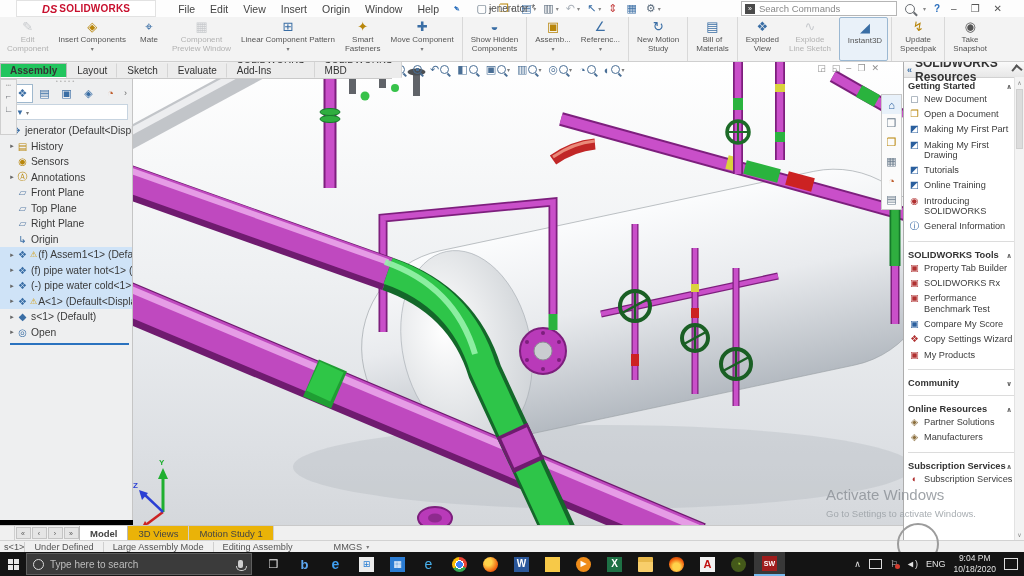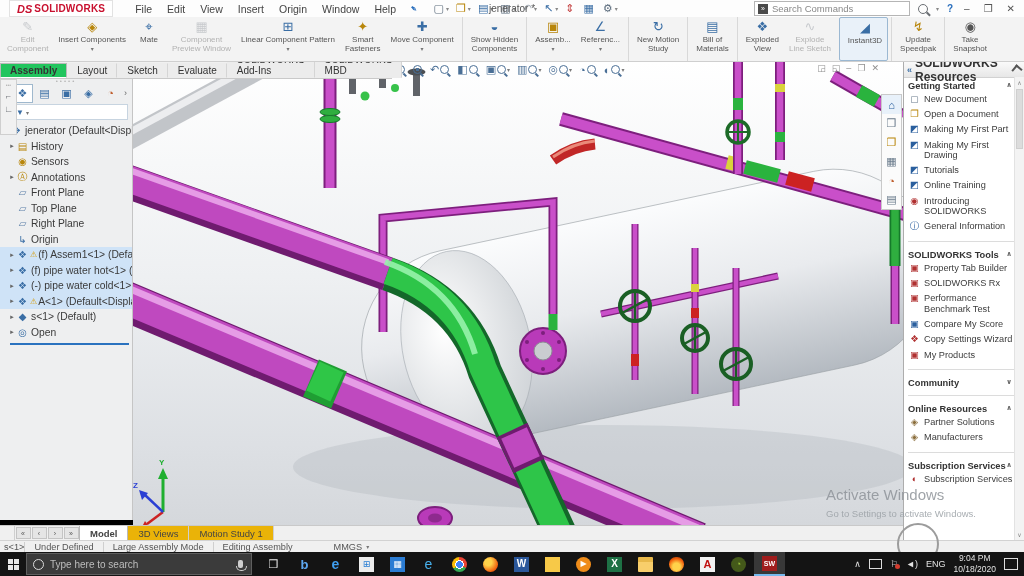--- a/index.html
+++ b/index.html
@@ -2,31 +2,31 @@
 <html><head>
 <meta charset="utf-8">
 <style>
   html,body{margin:0;padding:0;background:#000;}
   body{width:1024px;height:576px;position:relative;overflow:hidden;
        font-family:"Liberation Sans","DejaVu Sans",sans-serif;font-size:10px;color:#333;}
   .abs{position:absolute;}
   
   #titlebar{left:0;top:0;width:1024px;height:17px;background:#fdfdfd;border-bottom:1px solid #d9d9d9;
             display:flex;align-items:center;z-index:20;}
-  .logo{display:flex;align-items:center;height:15px;padding:0 7px;background:#fff;border:1px solid #e2e2e2;margin-left:9px;}
+  .logo{display:flex;align-items:center;height:15px;padding:0 25px;background:#fff;border:1px solid #e2e2e2;margin-left:16px;}
   .logo .ds{color:#c8102e;font-style:italic;font-weight:bold;font-size:11px;margin-right:2px;}
   .logo .nm{color:#c8102e;font-weight:bold;font-size:10px;letter-spacing:.2px;}
   .menus{display:flex;gap:15px;margin-left:22px;font-size:10.5px;color:#444;}
   .menu{cursor:default;}
   .pin{color:#2a6fbd;font-size:9px;transform:rotate(40deg);margin-left:14px;}
   .qabar{display:flex;align-items:center;gap:7px;margin-left:16px;}
   .qa{display:flex;align-items:center;font-size:11px;}
   .qa .car{font-size:6px;color:#888;margin-left:2px;}
   #ttl{position:absolute;left:0;right:0;text-align:center;font-size:10px;color:#555;pointer-events:none;}
-  .tbright{margin-left:auto;display:flex;align-items:center;gap:8px;padding-right:6px;}
+  .tbright{margin-left:auto;display:flex;align-items:center;gap:8px;padding-right:19px;}
   .scbox{display:flex;align-items:center;width:148px;height:13px;background:#fff;border:1px solid #b5b5b5;padding:0 3px;gap:4px;}
   .scscope{width:10px;height:10px;background:#4a4a4a;color:#fff;font-size:7px;display:flex;align-items:center;justify-content:center;}
   .sc-text{color:#888;font-size:9.5px;}
   .magico{width:8px;height:8px;border:1.6px solid #6b6f74;border-radius:50%;position:relative;display:inline-block;}
   .magico::after{content:"";position:absolute;width:5px;height:1.6px;background:#6b6f74;transform:rotate(45deg);right:-4px;bottom:-2px;}
   .winbtn{color:#555;font-size:10px;padding:0 3px;}
   .hlp{color:#2a6fbd;font-weight:bold;}
   
   #ribbon{left:0;top:17px;width:1024px;height:45px;background:#f3f3f3;border-bottom:1px solid #cfcfcf;
           display:flex;align-items:stretch;padding-left:2px;z-index:20;box-sizing:border-box;}
@@ -75,21 +75,21 @@
   
   #sidetabs{left:881px;top:94px;width:21px;z-index:7;background:#fbfbfb;border:1px solid #c9c9c9;box-sizing:border-box;}
   .stab{height:19px;display:flex;align-items:center;justify-content:center;font-size:11px;}
   .stab.active{background:#e8f1fa;}
   #taskpane{left:903px;top:62px;width:121px;height:478px;background:#fff;border-left:1px solid #adadad;z-index:6;box-sizing:border-box;}
   #tphead{height:15px;background:linear-gradient(#fafafa,#e7e7e7);border-bottom:1px solid #d2d2d2;display:flex;align-items:center;padding:0 3px;gap:3px;}
   #tphead .col{color:#3a6ea5;font-weight:bold;font-size:9px;}
   #tphead .t{font-size:12px;font-weight:bold;color:#333;flex:1;}
   .pinico{width:6px;height:6px;border-left:2px solid #555;border-bottom:2px solid #555;transform:rotate(130deg);}
   .tpsec{padding:3px 4px 2px 4px;}
-  .tpsh{display:flex;align-items:flex-start;font-size:9.3px;font-weight:bold;color:#333;}
+  .tpsh{display:flex;align-items:flex-end;font-size:9.3px;font-weight:bold;color:#333;}
   .tpsh .chev{margin-left:auto;color:#666;font-size:7px;padding-right:8px;}
   .tpitem{display:flex;align-items:flex-start;gap:4px;padding:2.5px 0 2.5px 1px;font-size:9.2px;color:#3c3c3c;line-height:1.1;}
   .tpitem .ig{width:11px;flex:0 0 11px;font-size:9.5px;text-align:center;}
   .tpdiv{border-top:1px solid #dcdcdc;margin:5px 4px;}
   #tpscroll{position:absolute;right:0;top:15px;bottom:0;width:9px;background:#f3f3f3;border-left:1px solid #e2e2e2;}
   #tpscroll .ar{position:absolute;left:0;right:0;text-align:center;font-size:6px;color:#888;}
   #tpscroll .thumb{position:absolute;left:1px;right:1px;top:12px;height:58px;background:#dcdcdc;border:1px solid #cfcfcf;}
   
   #bottombar{left:0;top:525px;width:903px;height:15px;background:#f0f0f0;border-top:1px solid #c9c9c9;display:flex;align-items:stretch;z-index:7;box-sizing:border-box;}
   .bsplit{width:14px;border-right:1px solid #cfcfcf;}

